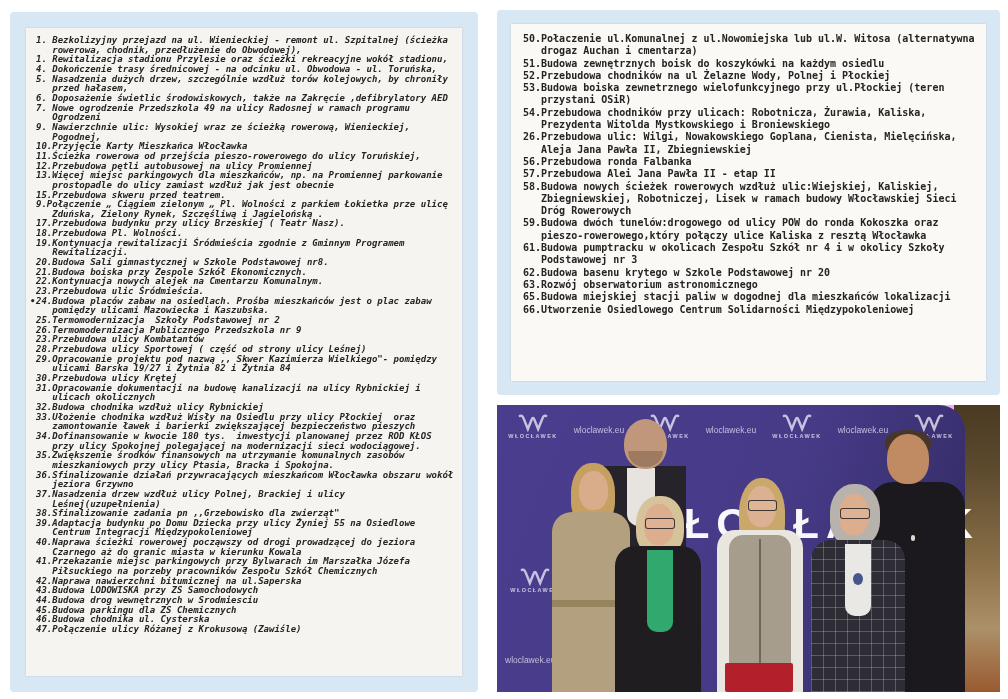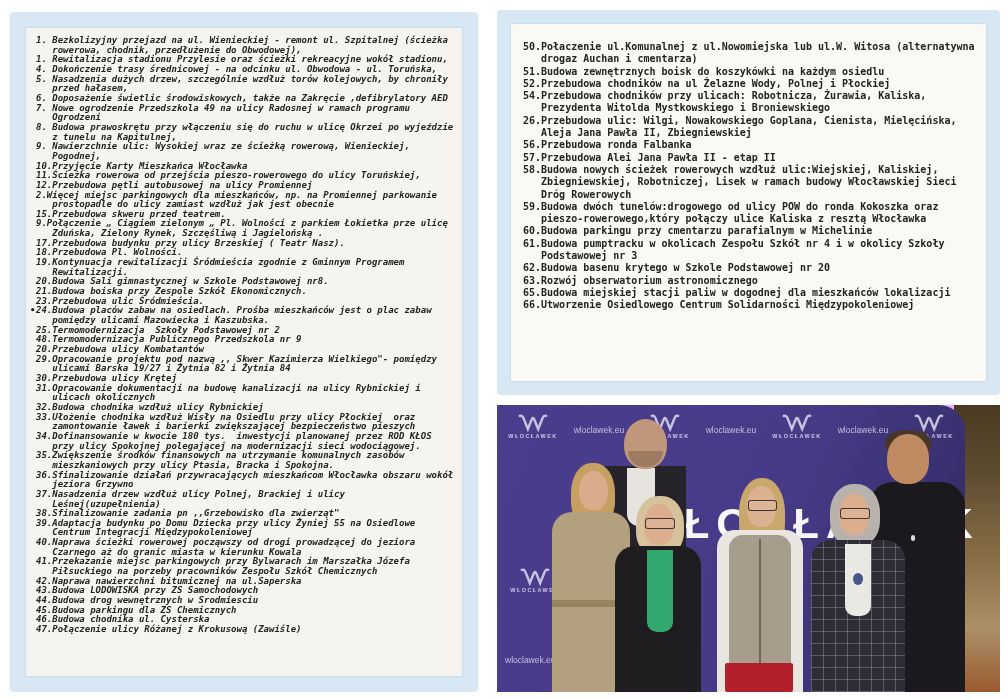--- a/index.html
+++ b/index.html
@@ -15,21 +15,21 @@
   }
   #panel-left{left:10px;top:12px;width:468px;height:680px;padding:16px;}
   #panel-right{left:497px;top:10px;width:503px;height:385px;padding:14px;}
   .doc{
     width:100%;height:100%;box-sizing:border-box;
     background:var(--paper,#f5f4f1);
     box-shadow:0 0 2px rgba(0,0,0,0.12);
     overflow:hidden;
   }
   #panel-left .doc{padding:8px 5px 6px 10px;font-style:italic;}
-  #panel-right .doc{padding:17px 8px 6px 12px;background:var(--paper-right,#faf9f6);}
+  #panel-right .doc{padding:9px 8px 6px 12px;background:var(--paper-right,#faf9f6);}
   .list{color:var(--ink,#262423);font-weight:bold;}
   #panel-left .list{font-size:9px;line-height:9.65px;}
   #panel-right .list{font-size:10px;line-height:12.3px;}
   .li{
     position:relative;white-space:pre-wrap;word-break:normal;
     padding-left:3ch;text-indent:-3ch;
   }
   .li .mk{position:absolute;left:-6px;top:0;text-indent:0;}
   
   .photo{
@@ -124,38 +124,39 @@
 
 <div class="panel" id="panel-left">
   <div class="doc">
     <div class="list">
         <div class="li">1. Bezkolizyjny przejazd na ul. Wienieckiej - remont ul. Szpitalnej (ścieżka rowerowa, chodnik, przedłużenie do Obwodowej),</div>
         <div class="li">1. Rewitalizacja stadionu Przylesie oraz ścieżki rekreacyjne wokół stadionu,</div>
         <div class="li">4. Dokończenie trasy średnicowej - na odcinku ul. Obwodowa - ul. Toruńska,</div>
         <div class="li">5. Nasadzenia dużych drzew, szczególnie wzdłuż torów kolejowych, by chroniły przed hałasem,</div>
         <div class="li">6. Doposażenie świetlic środowiskowych, także na Zakręcie ,defibrylatory AED</div>
         <div class="li">7. Nowe ogrodzenie Przedszkola 49 na ulicy Radosnej w ramach programu Ogrodzeni</div>
-        <div class="li">8. Budowa prawoskrętu przy włączeniu się do ruchu w ulicę Okrzei po wyjeździe z tunelu na Kapitulnej,</div>
         <div class="li">9. Nawierzchnie ulic: Wysokiej wraz ze ścieżką rowerową, Wienieckiej, Pogodnej,</div>
         <div class="li">10.Przyjęcie Karty Mieszkańca Włocławka</div>
         <div class="li">11.Ścieżka rowerowa od przejścia pieszo-rowerowego do ulicy Toruńskiej,</div>
         <div class="li">12.Przebudowa pętli autobusowej na ulicy Promiennej</div>
-        <div class="li">2.Więcej miejsc parkingowych dla mieszkańców, np. na Promiennej parkowanie prostopadle do ulicy zamiast wzdłuż jak jest obecnie</div>
+        <div class="li">13.Więcej miejsc parkingowych dla mieszkańców, np. na Promiennej parkowanie prostopadle do ulicy zamiast wzdłuż jak jest obecnie</div>
         <div class="li">15.Przebudowa skweru przed teatrem.</div>
         <div class="li">9.Połączenie „ Ciągiem zielonym „ Pl. Wolności z parkiem Łokietka prze ulicę Zduńska, Zielony Rynek, Szczęśliwą i Jagielońską .</div>
         <div class="li">17.Przebudowa budynku przy ulicy Brzeskiej ( Teatr Nasz).</div>
         <div class="li">18.Przebudowa Pl. Wolności.</div>
         <div class="li">19.Kontynuacja rewitalizacji Śródmieścia zgodnie z Gminnym Programem Rewitalizacji.</div>
         <div class="li">20.Budowa Sali gimnastycznej w Szkole Podstawowej nr8.</div>
         <div class="li">21.Budowa boiska przy Zespole Szkół Ekonomicznych.</div>
+        <div class="li">22.Kontynuacja nowych alejek na Cmentarzu Komunalnym.</div>
         <div class="li">23.Przebudowa ulic Śródmieścia.</div>
         <div class="li"><span class="mk">•</span>24.Budowa placów zabaw na osiedlach. Prośba mieszkańców jest o plac zabaw pomiędzy ulicami Mazowiecka i Kaszubska.</div>
         <div class="li">25.Termomodernizacja  Szkoły Podstawowej nr 2</div>
-        <div class="li">48.Termomodernizacja Publicznego Przedszkola nr 9</div>
-        <div class="li">20.Przebudowa ulicy Kombatantów</div>
+        <div class="li">26.Termomodernizacja Publicznego Przedszkola nr 9</div>
+        <div class="li">23.Przebudowa ulicy Kombatantów</div>
+        <div class="li">28.Przebudowa ulicy Sportowej ( część od strony ulicy Leśnej)</div>
         <div class="li">29.Opracowanie projektu pod nazwą ,, Skwer Kazimierza Wielkiego"- pomiędzy ulicami Barska 19/27 i Żytnia 82 i Żytnia 84</div>
         <div class="li">30.Przebudowa ulicy Krętej</div>
         <div class="li">31.Opracowanie dokumentacji na budowę kanalizacji na ulicy Rybnickiej i ulicach okolicznych</div>
         <div class="li">32.Budowa chodnika wzdłuż ulicy Rybnickiej</div>
         <div class="li">33.Ułożenie chodnika wzdłuż Wisły na Osiedlu przy ulicy Płockiej  oraz zamontowanie ławek i barierki zwiększającej bezpieczeństwo pieszych</div>
         <div class="li">34.Dofinansowanie w kwocie 180 tys.  inwestycji planowanej przez ROD KŁOS przy ulicy Spokojnej polegającej na modernizacji sieci wodociągowej.</div>
         <div class="li">35.Zwiększenie środków finansowych na utrzymanie komunalnych zasobów mieszkaniowych przy ulicy Ptasia, Bracka i Spokojna.</div>
         <div class="li">36.Sfinalizowanie działań przywracających mieszkańcom Włocławka obszaru wokół jeziora Grzywno</div>
         <div class="li">37.Nasadzenia drzew wzdłuż ulicy Polnej, Brackiej i ulicy Leśnej(uzupełnienia)</div>
         <div class="li">38.Sfinalizowanie zadania pn ,,Grzebowisko dla zwierząt"</div>
@@ -171,27 +172,27 @@
       </div>
   </div>
 </div>
 
 <div class="panel" id="panel-right">
   <div class="doc">
     <div class="list">
         <div class="li">50.Połaczenie ul.Komunalnej z ul.Nowomiejska lub ul.W. Witosa (alternatywna drogaz Auchan i cmentarza)</div>
         <div class="li">51.Budowa zewnętrznych boisk do koszykówki na każdym osiedlu</div>
         <div class="li">52.Przebudowa chodników na ul Żelazne Wody, Polnej i Płockiej</div>
+        <div class="li">53.Budowa boiska zewnetrznego wielofunkcyjnego przy ul.Płockiej (teren przystani OSiR)</div>
         <div class="li">54.Przebudowa chodników przy ulicach: Robotnicza, Żurawia, Kaliska, Prezydenta Witolda Mystkowskiego i Broniewskiego</div>
         <div class="li">26.Przebudowa ulic: Wilgi, Nowakowskiego Goplana, Cienista, Mielęcińska, Aleja Jana Pawła II, Zbiegniewskiej</div>
         <div class="li">56.Przebudowa ronda Falbanka</div>
         <div class="li">57.Przebudowa Alei Jana Pawła II - etap II</div>
         <div class="li">58.Budowa nowych ścieżek rowerowych wzdłuż ulic:Wiejskiej, Kaliskiej, Zbiegniewskiej, Robotniczej, Lisek w ramach budowy Włocławskiej Sieci Dróg Rowerowych</div>
         <div class="li">59.Budowa dwóch tunelów:drogowego od ulicy POW do ronda Kokoszka oraz pieszo-rowerowego,który połączy ulice Kaliska z resztą Włocławka</div>
-        <div class="li">60.Budowa parkingu przy cmentarzu parafialnym w Michelinie</div>
         <div class="li">61.Budowa pumptracku w okolicach Zespołu Szkół nr 4 i w okolicy Szkoły Podstawowej nr 3</div>
         <div class="li">62.Budowa basenu krytego w Szkole Podstawowej nr 20</div>
         <div class="li">63.Rozwój obserwatorium astronomicznego</div>
         <div class="li">65.Budowa miejskiej stacji paliw w dogodnej dla mieszkańców lokalizacji</div>
         <div class="li">66.Utworzenie Osiedlowego Centrum Solidarności Międzypokoleniowej</div>
       </div>
   </div>
 </div>
 
 <div class="photo">

